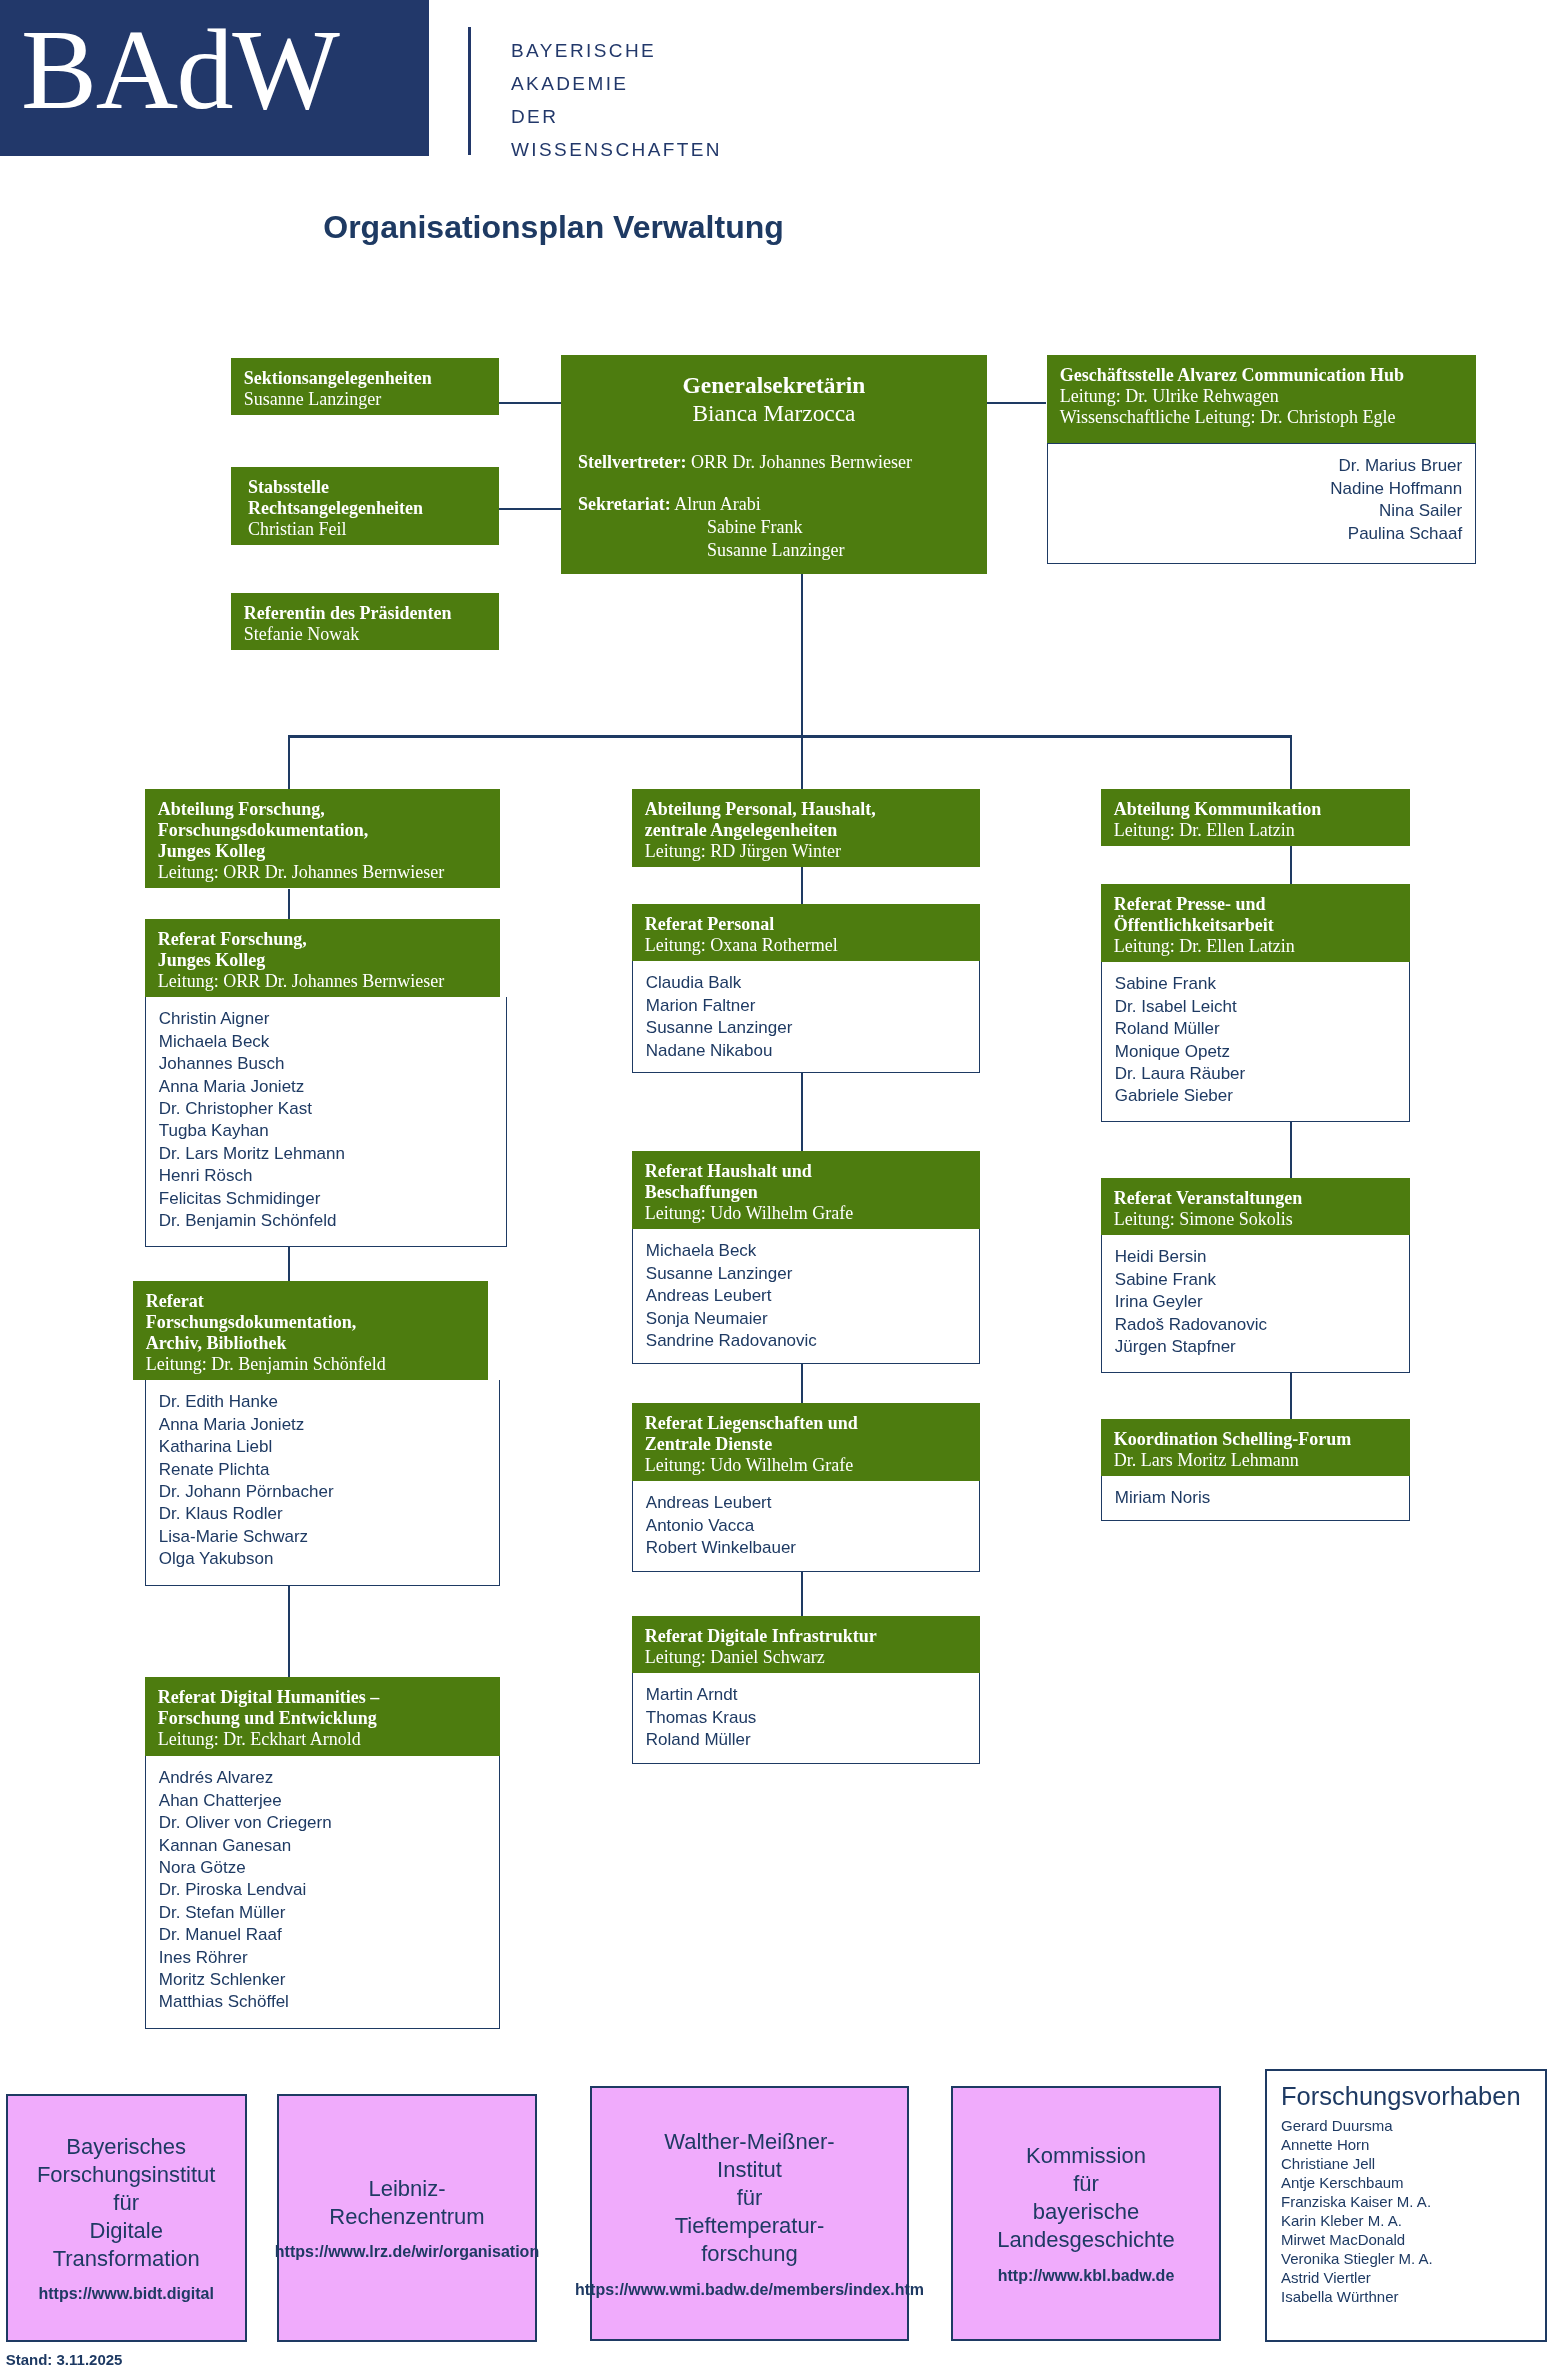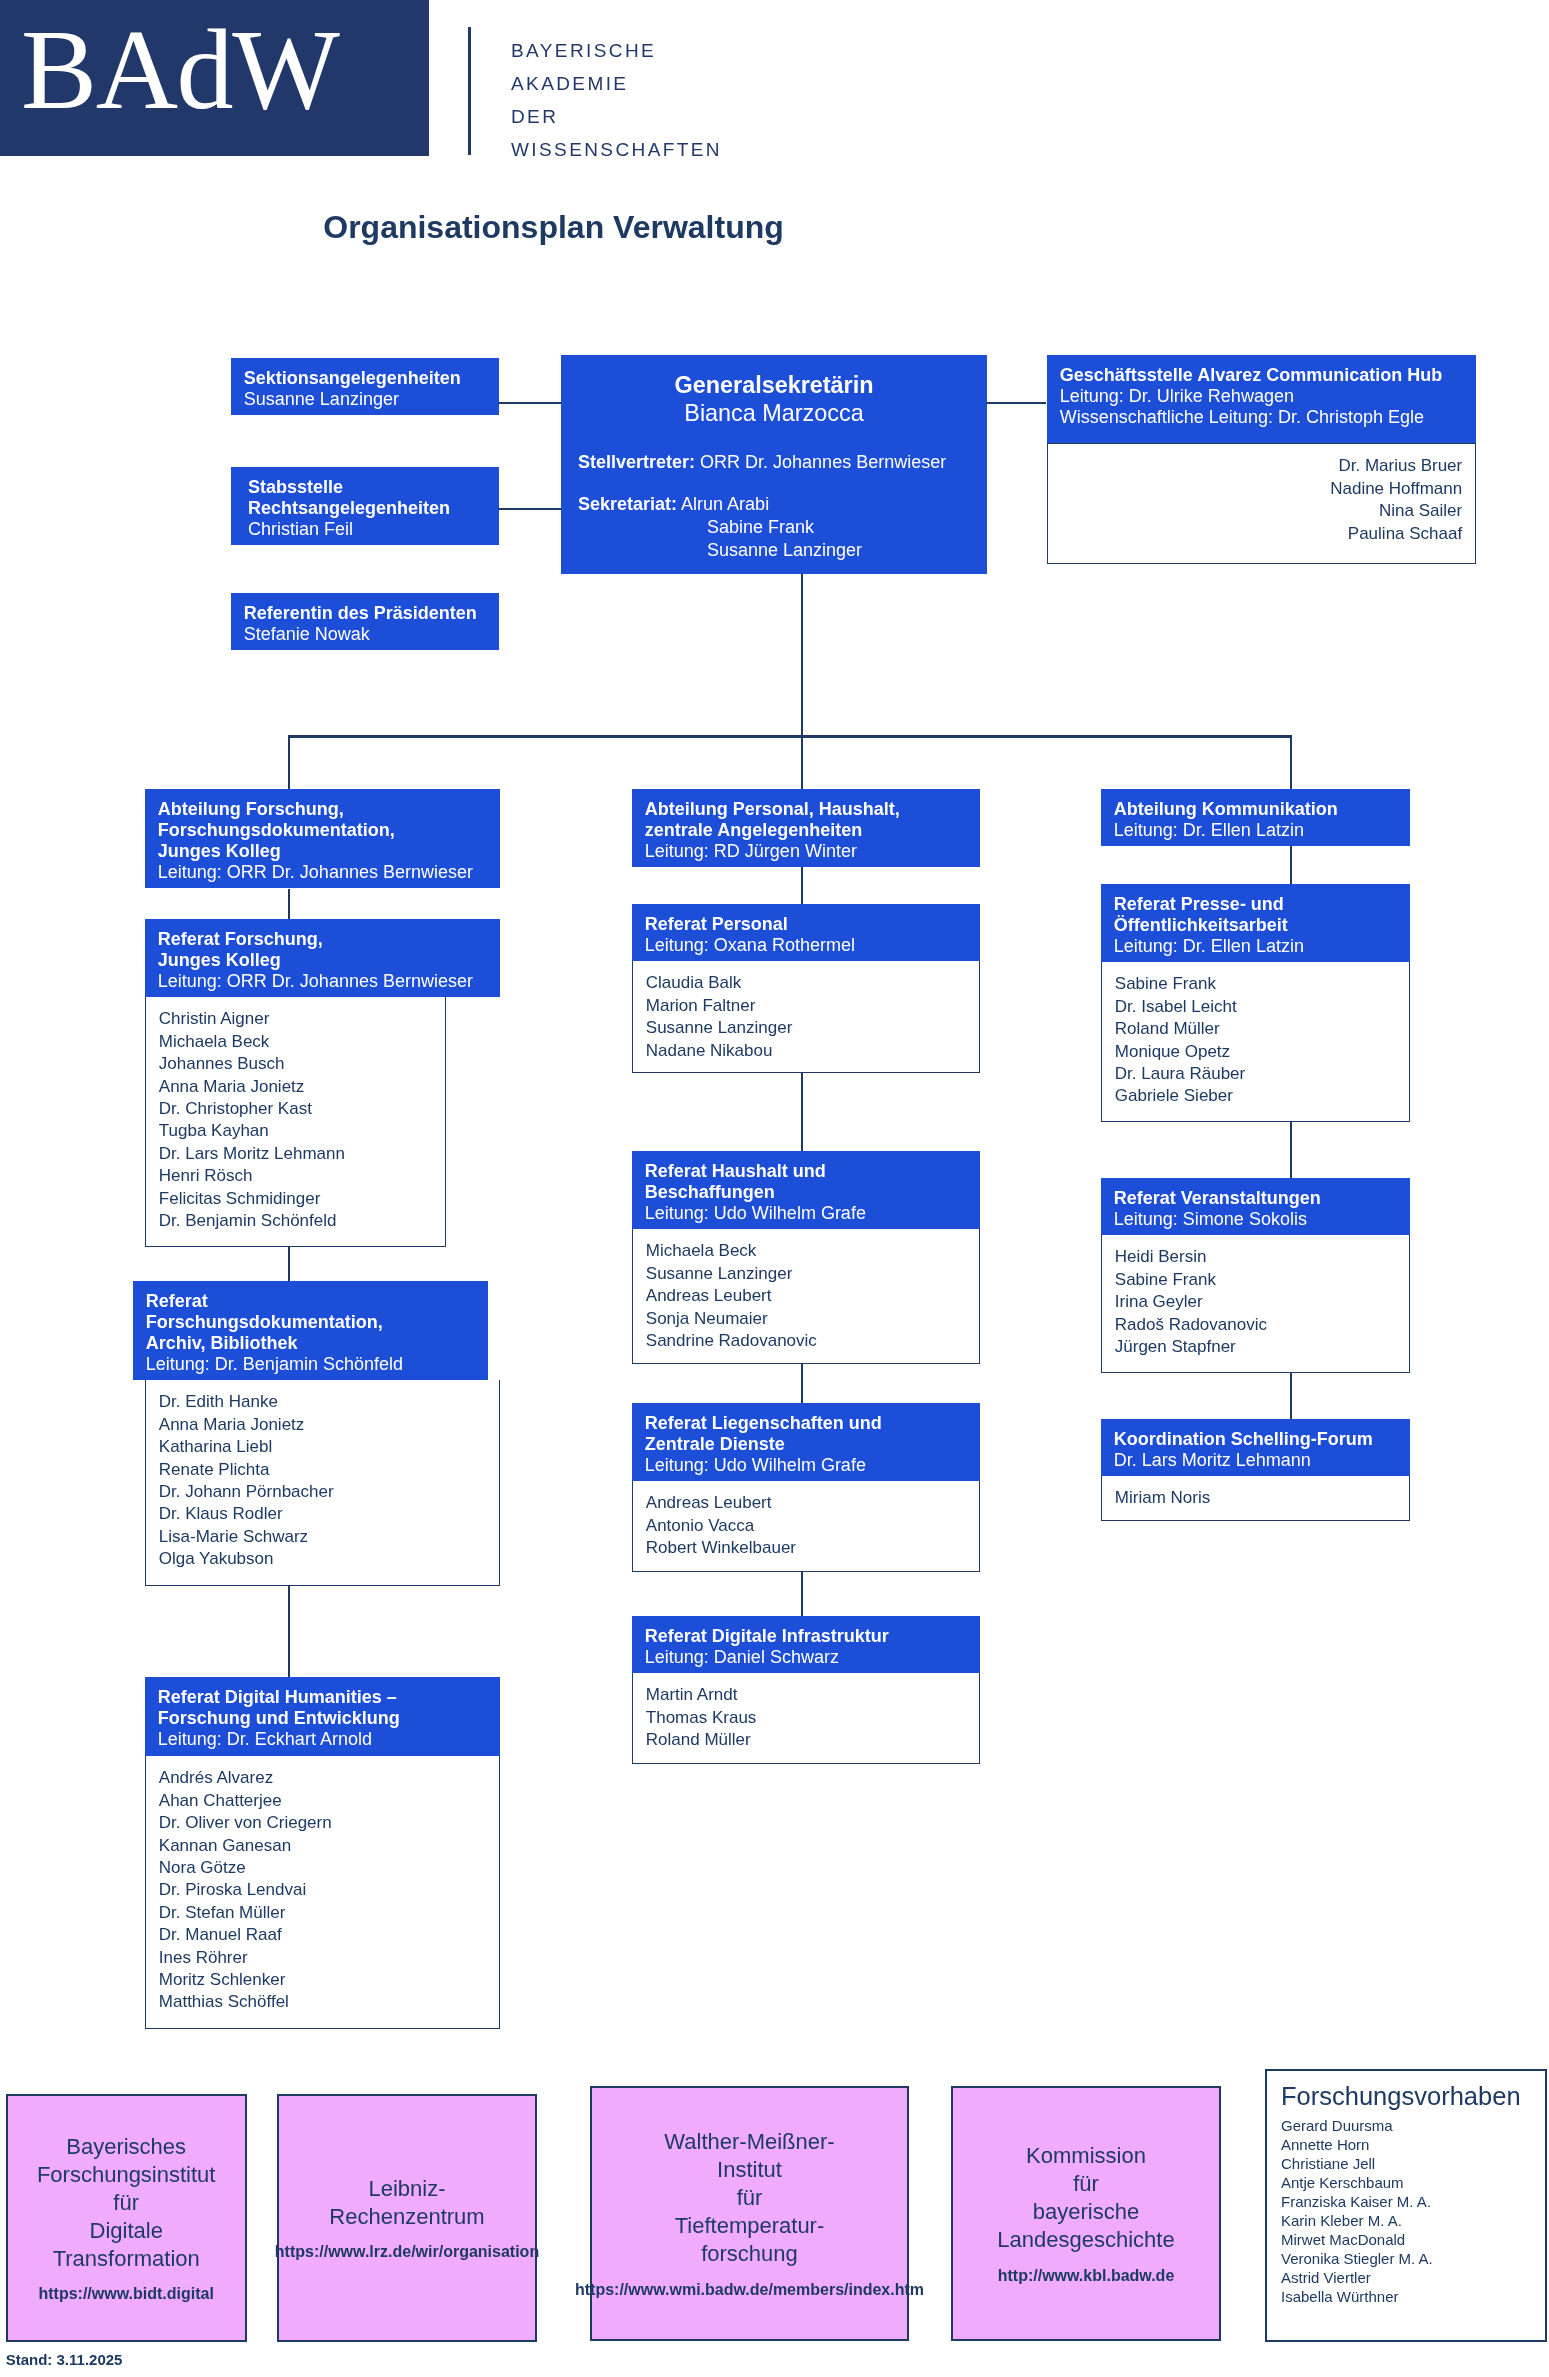--- a/index.html
+++ b/index.html
@@ -31,22 +31,23 @@
     color:#22386a; font-weight:400;
   }
   #page-title {
     position:absolute; left:0; top:209px; width:1107px;
     text-align:center; font-size:32px; font-weight:bold; color:#1e3a63;
   }
 
   
   .hdrbox {
     position:absolute; box-sizing:border-box;
-    background:#1d4ed8; color:#ffffff;
+    background:#4d7c0f; color:#ffffff;
     padding:10px 12.8px 11.4px 12.8px;
+    font-family:Liberation Serif, serif;
   }
   .hdrbox .t { font-weight:bold; font-size:18px; line-height:21px; }
   .hdrbox .s { font-weight:normal; font-size:18px; line-height:21px; }
   .listbox {
     position:absolute; box-sizing:border-box;
     background:#ffffff; border:1.4px solid #1e3a63; border-top:none;
     color:#1e3a63; padding:11.4px 12.8px 10px 12.8px;
     font-size:17px; line-height:22.4px;
   }
   .listbox.standalone { border-top:1.4px solid #1e3a63;text-align:right; }
@@ -152,21 +153,21 @@
   <div class="t">Junges Kolleg</div>
   <div class="s">Leitung: ORR Dr. Johannes Bernwieser</div>
 </div>
 <div class="connector" style="left:288px; top:889px; width:2.1px; height:30.5px;"></div>
 
 <div class="hdrbox" style="left:145px; top:919px; width:355px; height:78px;">
   <div class="t">Referat Forschung,</div>
   <div class="t">Junges Kolleg</div>
   <div class="s">Leitung: ORR Dr. Johannes Bernwieser</div>
 </div>
-<div class="listbox" style="left:145px; top:997px; width:301px; height:250px;">
+<div class="listbox" style="left:145px; top:997px; width:362px; height:250px;">
   <div>Christin Aigner</div>
   <div>Michaela Beck</div>
   <div>Johannes Busch</div>
   <div>Anna Maria Jonietz</div>
   <div>Dr. Christopher Kast</div>
   <div>Tugba Kayhan</div>
   <div>Dr. Lars Moritz Lehmann</div>
   <div>Henri Rösch</div>
   <div>Felicitas Schmidinger</div>
   <div>Dr. Benjamin Schönfeld</div>

